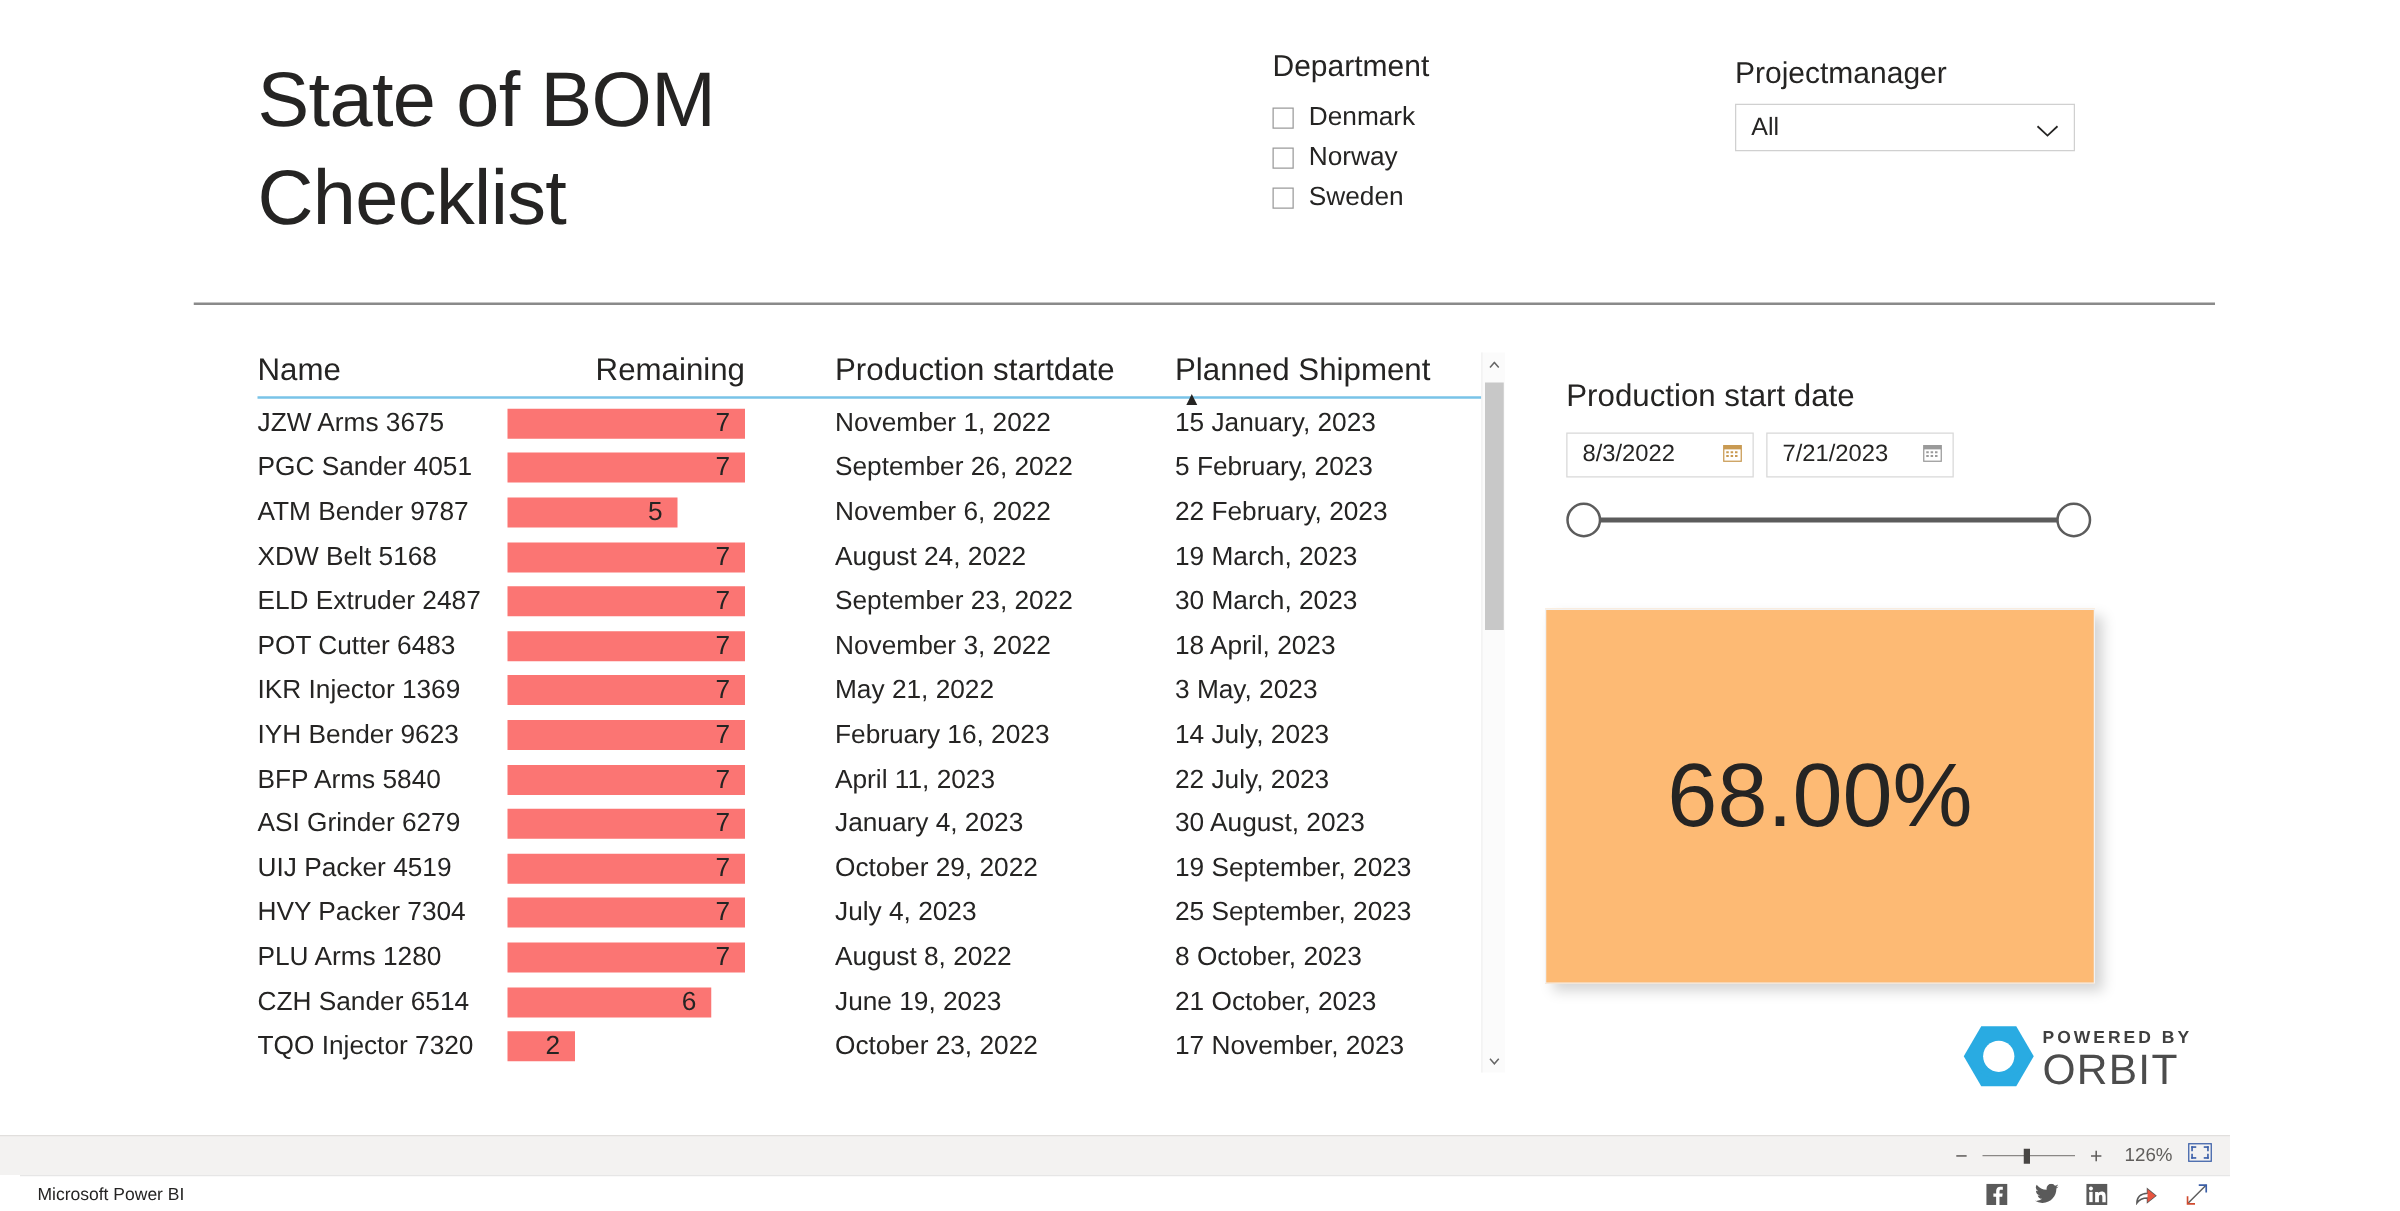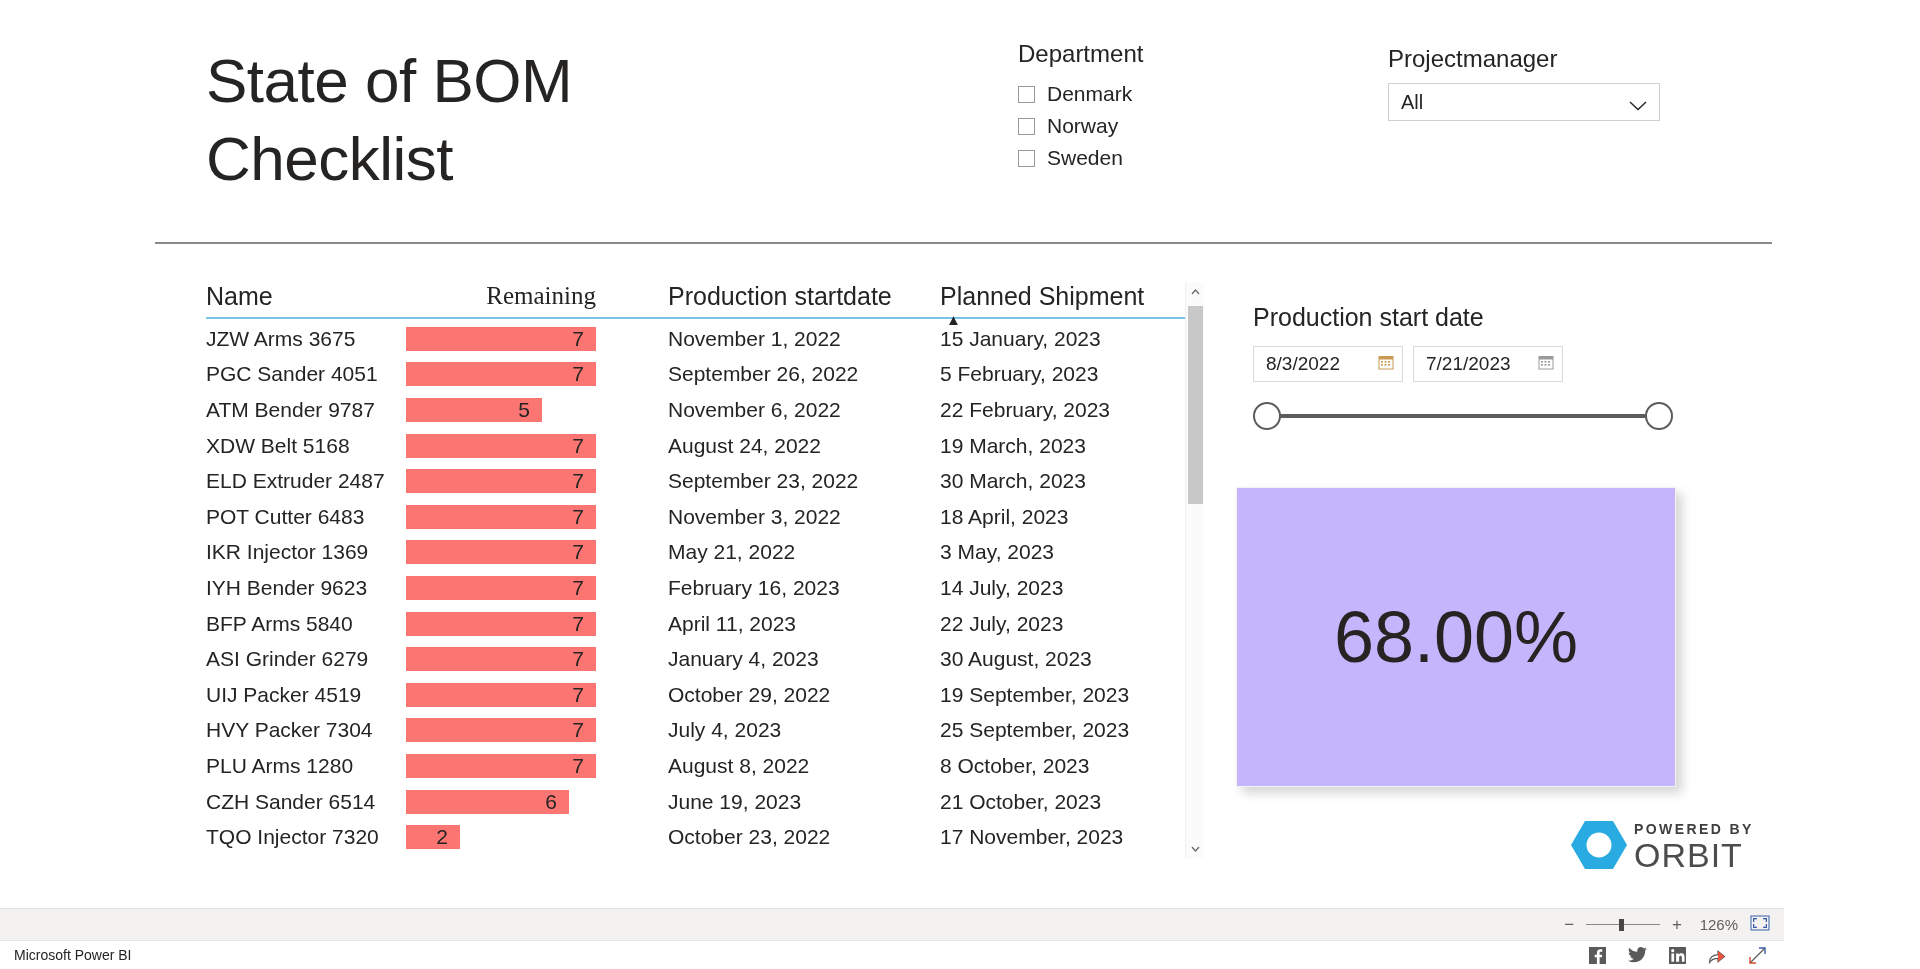--- a/index.html
+++ b/index.html
@@ -47,21 +47,21 @@
   .divider {
     position: absolute; left: 155px; top: 242px;
     width: 1617px; height: 2px; background: #8a8a8a;
   }
 
   
   .table-wrap { position: absolute; left: 206px; top: 282px; width: 990px; }
   .thead { display: flex; align-items: flex-start; padding-bottom: 6px; }
   .th { font-size: 25px; color: #252423; position: relative; }
   .th.c-name { width: 200px; }
-  .th.c-rem { width: 262px; text-align: right; padding-right: 72px; font-family: Liberation Serif, serif; }
+  .th.c-rem { width: 262px; text-align: right; padding-right: 72px; }
   .th.c-start { width: 272px; }
   .th.c-ship { width: 250px; }
   .sort-arrow {
     position: absolute; left: 6px; top: 30px;
     font-size: 15px; color: #252423; line-height: 1;
   }
   .thead-rule {
     height: 2px; background: #79c3e8; width: 990px;
   }
   .tbody { padding-top: 2px; }
@@ -114,21 +114,21 @@
     position: absolute; top: 6px; width: 28px; height: 28px;
     border-radius: 50%; background: #fff; border: 2px solid #5c5c5c;
   }
   .ds-knob.left { left: 0; }
   .ds-knob.right { right: 0; }
 
   
   .kpi-card {
     position: absolute; left: 1236px; top: 487px;
     width: 440px; height: 300px;
-    background: #c4b5fd; border: 1px solid #f2f2f2;
+    background: #fdba74; border: 1px solid #f2f2f2;
     box-shadow: 6px 6px 10px rgba(0,0,0,0.17);
     display: flex; flex-direction: column;
     align-items: center; justify-content: center;
   }
   .kpi-value {
     font-size: 72px; color: #252423; font-weight: 400; line-height: 1;
   }
   .kpi-label { font-size: 24px; color: #605e5c; margin-top: 16px; }
 
   
@@ -149,21 +149,21 @@
     display: flex; align-items: center; justify-content: flex-end;
     padding-right: 14px; gap: 12px;
   }
   .zb-minus, .zb-plus { font-size: 17px; color: #605e5c; line-height: 1; }
   .zb-track { position: relative; width: 74px; height: 12px; }
   .zb-line { position: absolute; left: 0; right: 0; top: 5px; height: 1px; background: #8a8886; }
   .zb-thumb { position: absolute; left: 33px; top: 0; width: 5px; height: 12px; background: #484644; }
   .zb-pct { font-size: 15px; color: #605e5c; min-width: 44px; text-align: right; }
 
   .status-bar {
-    position: absolute; left: 0; right: 0; bottom: 0; height: 29px;
+    position: absolute; left: 16px; right: 0; bottom: 0; height: 29px;
     background: #ffffff; border-top: 1px solid #e6e6e6;
     display: flex; align-items: center; justify-content: space-between;
     padding: 0 18px 0 14px;
   }
   .pbi-brand { font-size: 14px; color: #252423; }
   .social { display: flex; align-items: center; gap: 22px; }
   .social span { display: flex; align-items: center; }
 </style>
 </head>
 <body>

